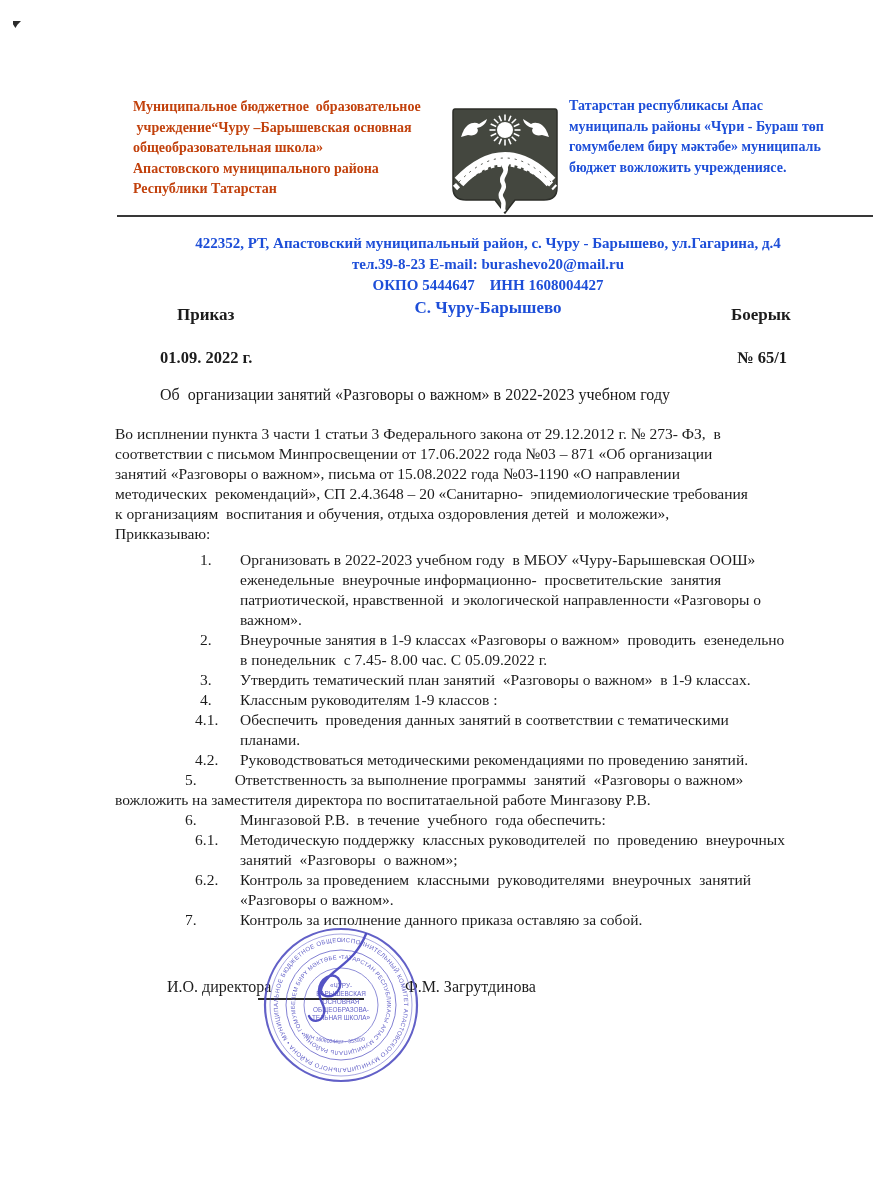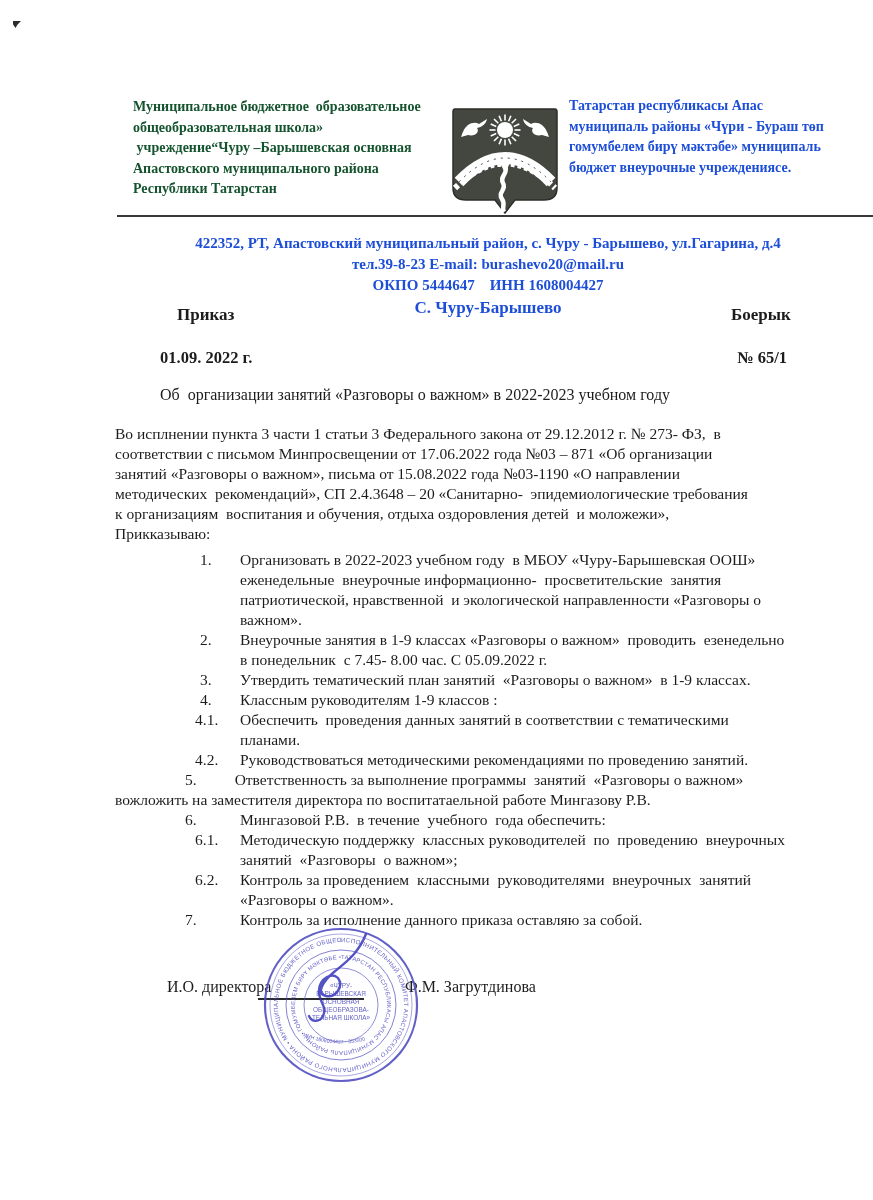--- a/index.html
+++ b/index.html
@@ -12,21 +12,21 @@
     overflow:hidden;
   }
   [data-bind]{white-space:pre-wrap;}
   .abs{position:absolute;}
   .artifact{
     position:absolute;left:13px;top:21px;width:8px;height:7px;
     background:#2c2c2c;
     clip-path:polygon(0 0,100% 0,55% 55%,30% 100%,0 45%);
   }
   
-  .org-left{left:133px;top:97px;width:320px;font-weight:bold;font-size:14px;line-height:20.5px;color:#14532d;}
+  .org-left{left:133px;top:97px;width:320px;font-weight:bold;font-size:14px;line-height:20.5px;color:#c2410c;}
   .org-right{left:569px;top:96px;width:285px;font-weight:bold;font-size:14px;line-height:20.5px;color:#1d4ed8;}
   .emblem{left:446px;top:106px;width:118px;height:118px;z-index:2;}
   .rule{left:117px;top:215px;width:756px;height:2px;background:#383838;}
   
   .contact{left:128px;top:233px;width:720px;text-align:center;font-weight:bold;color:#1d4ed8;}
   .contact .line{font-size:15px;line-height:21px;}
   .contact .place{font-size:17px;line-height:22px;margin-top:1px;}
   .prikaz{left:177px;top:305px;font-weight:bold;font-size:17px;}
   .boeryk{left:731px;top:305px;font-weight:bold;font-size:17px;}
   .date{left:160px;top:348px;font-weight:bold;font-size:16.5px;}
@@ -50,22 +50,22 @@
 </style>
 </head>
 <body>
 
 <div class="page">
 
   <div class="artifact"></div>
 
   <div class="abs org-left">
     <div data-bind="document.header.org_ru_lines.0">Муниципальное бюджетное  образовательное</div>
+    <div data-bind="document.header.org_ru_lines.1"> учреждение“Чуру –Барышевская основная</div>
     <div data-bind="document.header.org_ru_lines.2">общеобразовательная школа»</div>
-    <div data-bind="document.header.org_ru_lines.1"> учреждение“Чуру –Барышевская основная</div>
     <div data-bind="document.header.org_ru_lines.3">Апастовского муниципального района</div>
     <div data-bind="document.header.org_ru_lines.4">Республики Татарстан</div>
   </div>
 
   <svg class="abs emblem" viewBox="0 0 118 118" xmlns="http://www.w3.org/2000/svg">
     <path d="M9,3 Q7,3 7,6 V82 Q7,94 20,94 H49 L59,107 L69,94 H98 Q111,94 111,82 V6 Q111,3 109,3 Z" fill="#44473f" stroke="#2c2e29" stroke-width="1.5"></path>
 
     <g stroke="#ffffff" stroke-width="1.6">
       <circle cx="59" cy="24" r="8" fill="#ffffff" stroke="none"></circle>
       <line x1="68.5" y1="24" x2="74.5" y2="24"></line>
@@ -98,21 +98,21 @@
     <g>
       <polygon points="54,57 64,57 59,67" fill="#ffffff"></polygon>
       <path d="M59,60 C63,68 53,70 57,77 C61,84 51,86 56,93 C60,99 55,101 58,106" fill="none" stroke="#ffffff" stroke-width="4.5"></path>
     </g>
   </svg>
 
   <div class="abs org-right">
     <div data-bind="document.header.org_tat_lines.0">Татарстан республикасы Апас</div>
     <div data-bind="document.header.org_tat_lines.1">муниципаль районы «Чүри - Бураш төп</div>
     <div data-bind="document.header.org_tat_lines.2">гомумбелем бирү мәктәбе» муниципаль</div>
-    <div data-bind="document.header.org_tat_lines.3">бюджет внеурочные учреждениясе.</div>
+    <div data-bind="document.header.org_tat_lines.3">бюджет вожложить учреждениясе.</div>
   </div>
 
   <div class="abs rule"></div>
 
   <div class="abs contact">
     <div class="line" data-bind="document.contact.address">422352, РТ, Апастовский муниципальный район, с. Чуру - Барышево, ул.Гагарина, д.4</div>
     <div class="line" data-bind="document.contact.tel_email">тел.39-8-23 E-mail: burashevo20@mail.ru</div>
     <div class="line" data-bind="document.contact.okpo_inn">ОКПО 5444647    ИНН 1608004427</div>
     <div class="place" data-bind="document.contact.place">С. Чуру-Барышево</div>
   </div>

